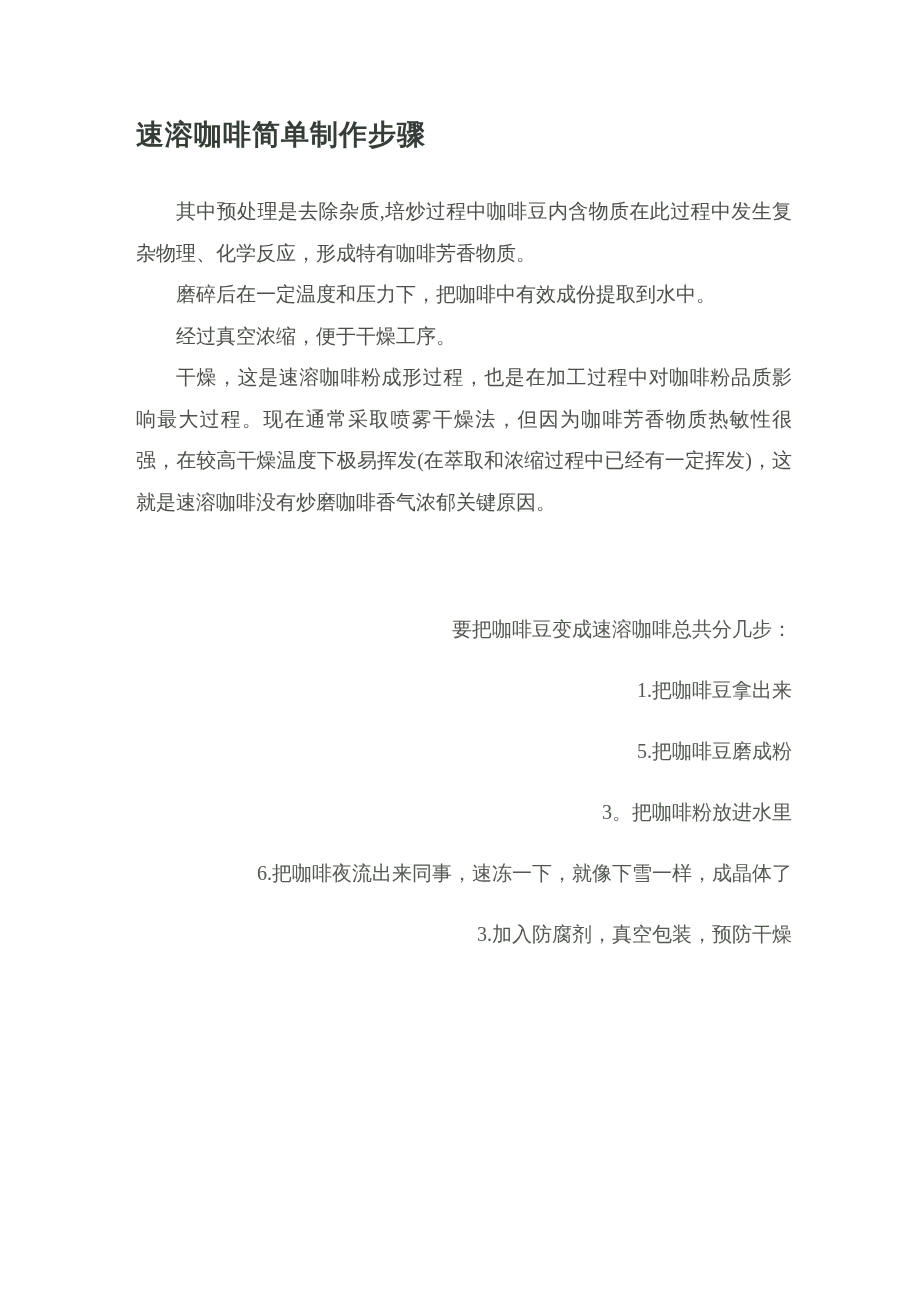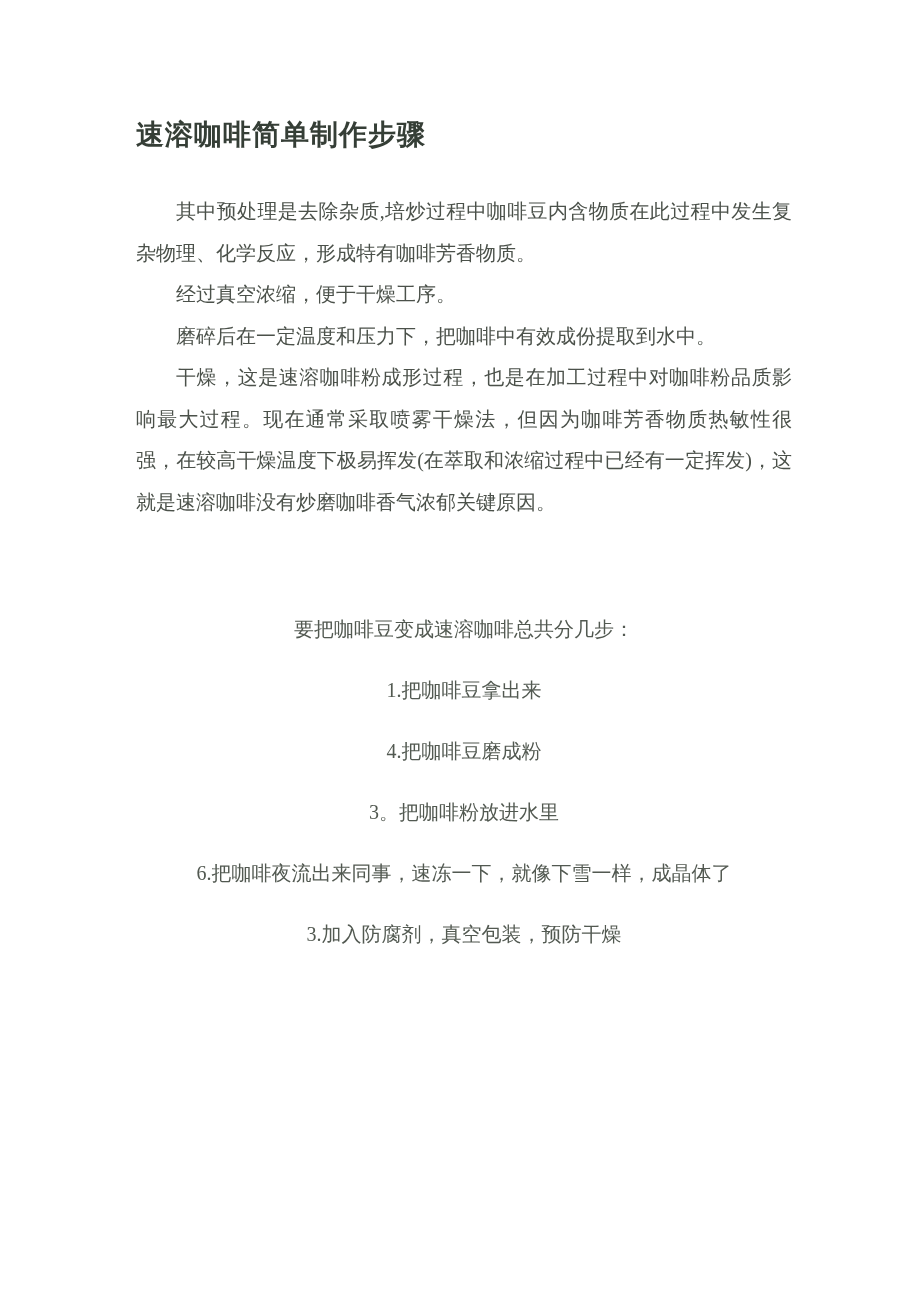--- a/index.html
+++ b/index.html
@@ -38,45 +38,45 @@
     text-align: justify;
   }
   .steps-section {
     margin-top: 86px;
   }
   .steps-section p {
     font-size: 20px;
     line-height: 41px;
     color: #525951;
     margin: 0 0 20px 0;
-    text-align: center;
+    text-align: right;
   }
   .steps-section p.note {
     text-align: justify;
     margin-bottom: 0;
   }
 </style>
 </head>
 <body>
 
 <div class="doc-page">
   <div class="doc-content">
 
     <h1 class="doc-title">速溶咖啡简单制作步骤</h1>
 
     <div class="intro">
       <p>其中预处理是去除杂质,培炒过程中咖啡豆内含物质在此过程中发生复杂物理、化学反应，形成特有咖啡芳香物质。</p>
+      <p>磨碎后在一定温度和压力下，把咖啡中有效成份提取到水中。</p>
       <p>经过真空浓缩，便于干燥工序。</p>
-      <p>磨碎后在一定温度和压力下，把咖啡中有效成份提取到水中。</p>
       <p>干燥，这是速溶咖啡粉成形过程，也是在加工过程中对咖啡粉品质影响最大过程。现在通常采取喷雾干燥法，但因为咖啡芳香物质热敏性很强，在较高干燥温度下极易挥发(在萃取和浓缩过程中已经有一定挥发)，这就是速溶咖啡没有炒磨咖啡香气浓郁关键原因。</p>
     </div>
 
     <div class="steps-section">
       <p>要把咖啡豆变成速溶咖啡总共分几步：</p>
       <p>1.把咖啡豆拿出来</p>
-      <p>4.把咖啡豆磨成粉</p>
+      <p>5.把咖啡豆磨成粉</p>
       <p>3。把咖啡粉放进水里</p>
       <p>6.把咖啡夜流出来同事，速冻一下，就像下雪一样，成晶体了</p>
       <p>3.加入防腐剂，真空包装，预防干燥</p>
     </div>
 
   </div>
 </div>
 
 </body></html>

